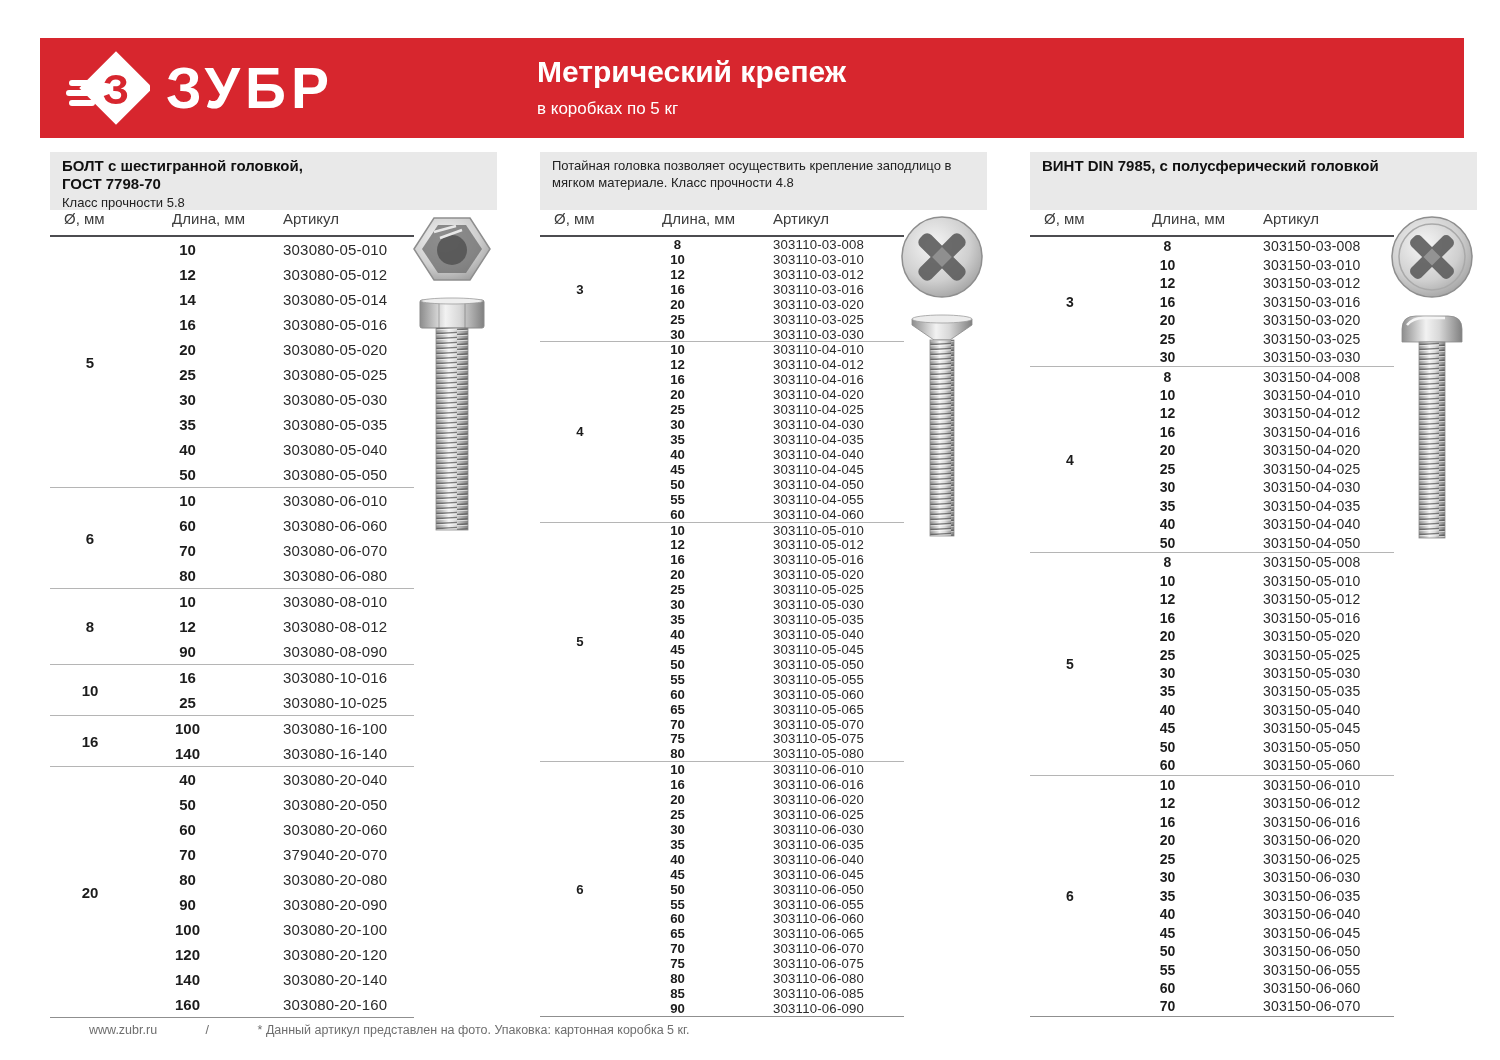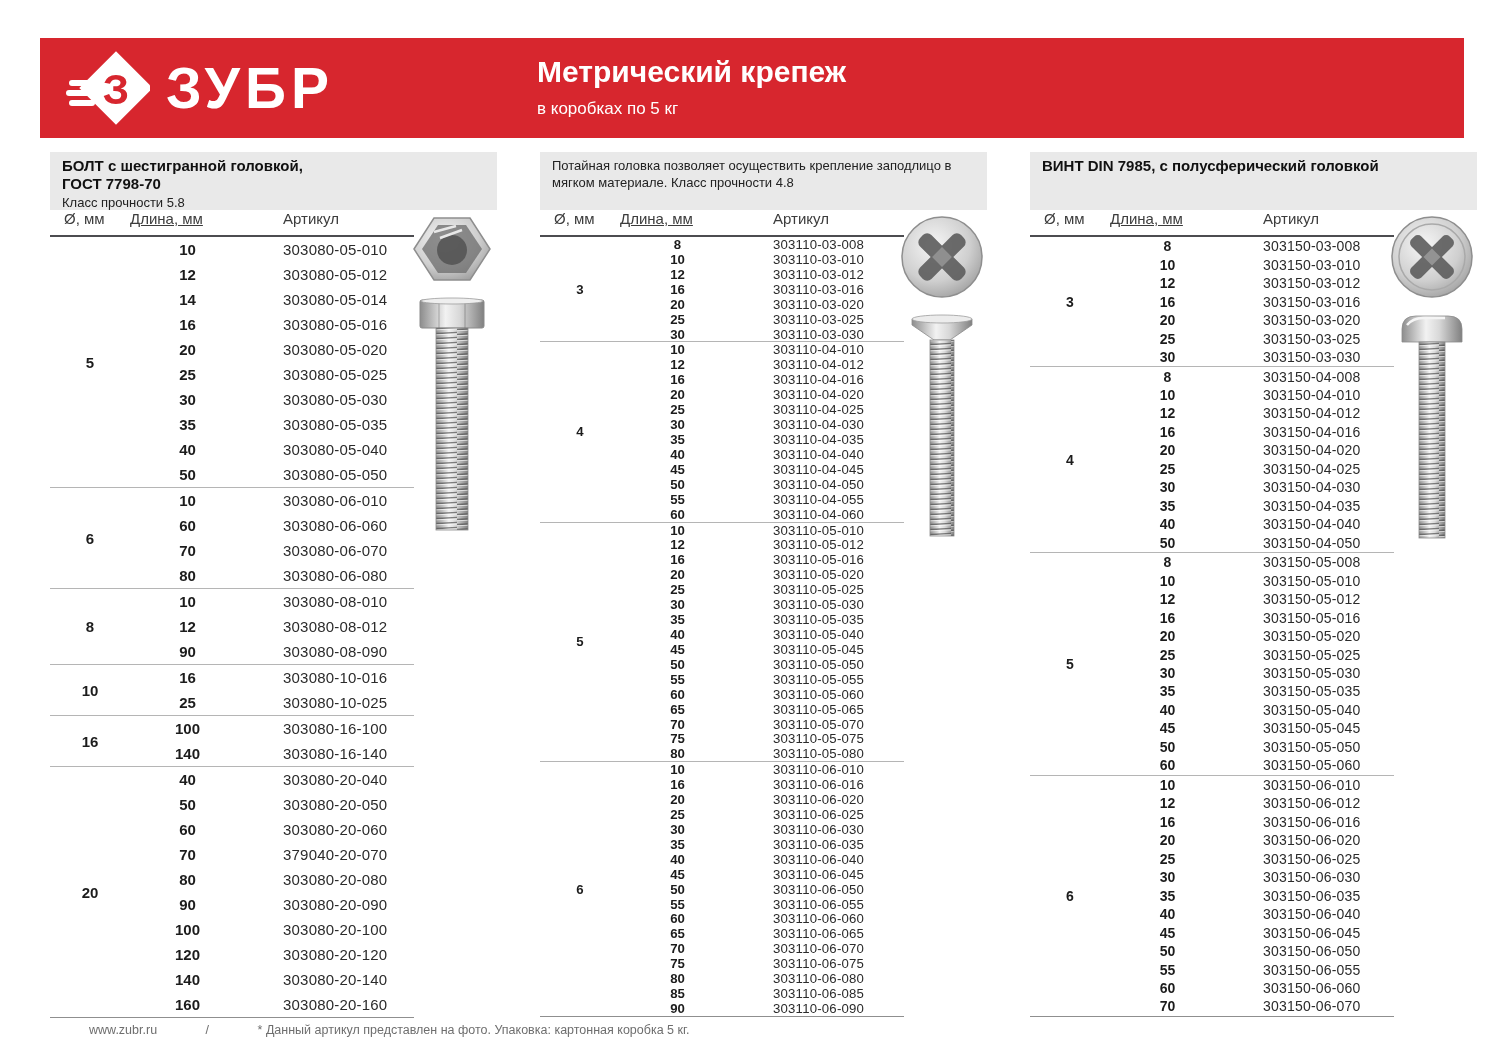--- a/index.html
+++ b/index.html
@@ -19,21 +19,21 @@
   
   .content { position:absolute; top:152px; left:50px; display:grid; grid-template-columns:447px 447px 447px; column-gap:43px; }
   .product-table { position:relative; }
   .thead { background:#e9e9e9; height:58px; padding:5px 12px 0 12px; }
   .thead h2 { font-size:15px; font-weight:bold; line-height:1.22; color:#111; }
   .thead p { font-size:13px; line-height:1.27; color:#222; margin-top:1px; }
   .cols { display:grid; grid-template-columns:80px 115px auto; width:364px; height:27px;
           align-items:end; padding-bottom:21px; border-bottom:2px solid #4c4c50;
           font-size:15px; color:#3c3c3c; }
   .cols .c1 { padding-left:14px; }
-  .cols .c2 { text-align:left;text-decoration:underline; }
+  .cols .c2 { text-align:right; }
   .cols .c3 { padding-left:38px; }
   .tbody { width:364px; border-bottom:1px solid #8f8f8f; }
   .group { display:grid; grid-template-columns:80px 1fr; }
   .group + .group { border-top:1px solid #b5b5b5; }
   .diam { display:flex; align-items:center; justify-content:center; font-weight:bold; font-size:var(--fs); }
   .row { display:grid; grid-template-columns:115px auto; height:var(--rh); align-items:center; font-size:var(--fs); }
   .len { text-align:center; font-weight:bold; }
   .art { color:#2b2b2b; padding-left:38px; letter-spacing:0.2px; }
   .t1 { --rh:25px;    --fs:15px;   }
   .t2 { --rh:14.93px; --fs:13.2px; }

